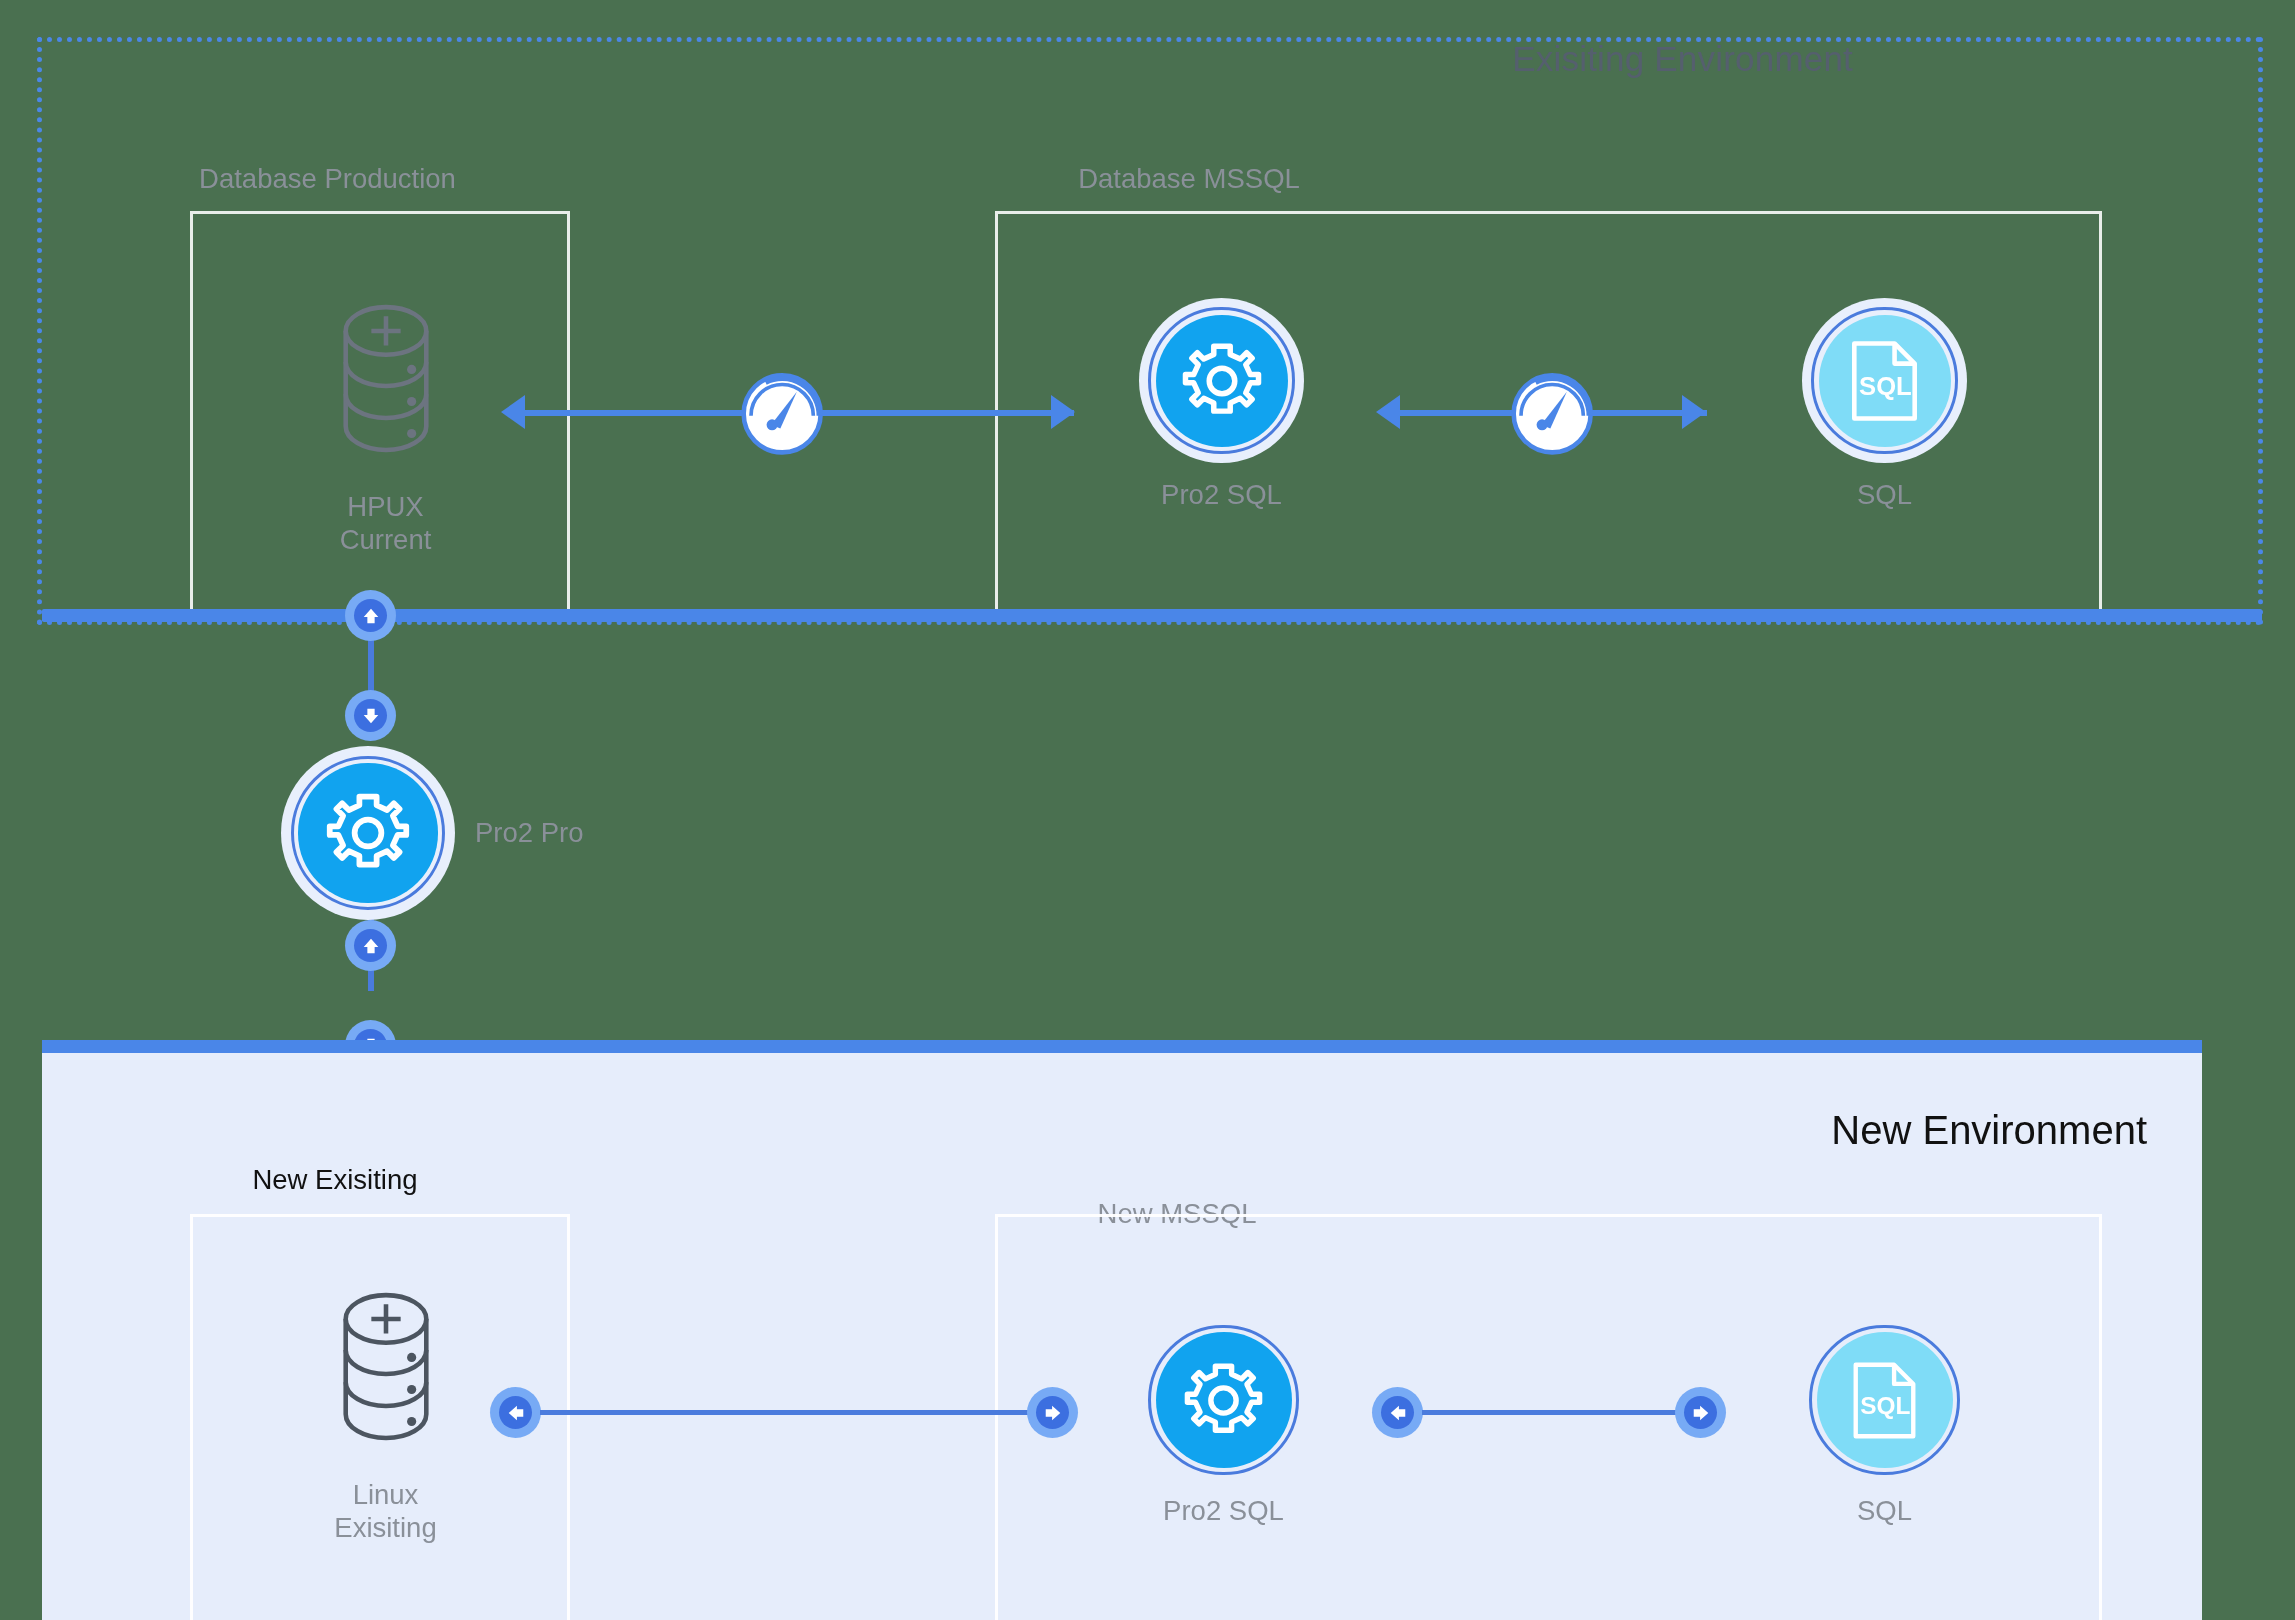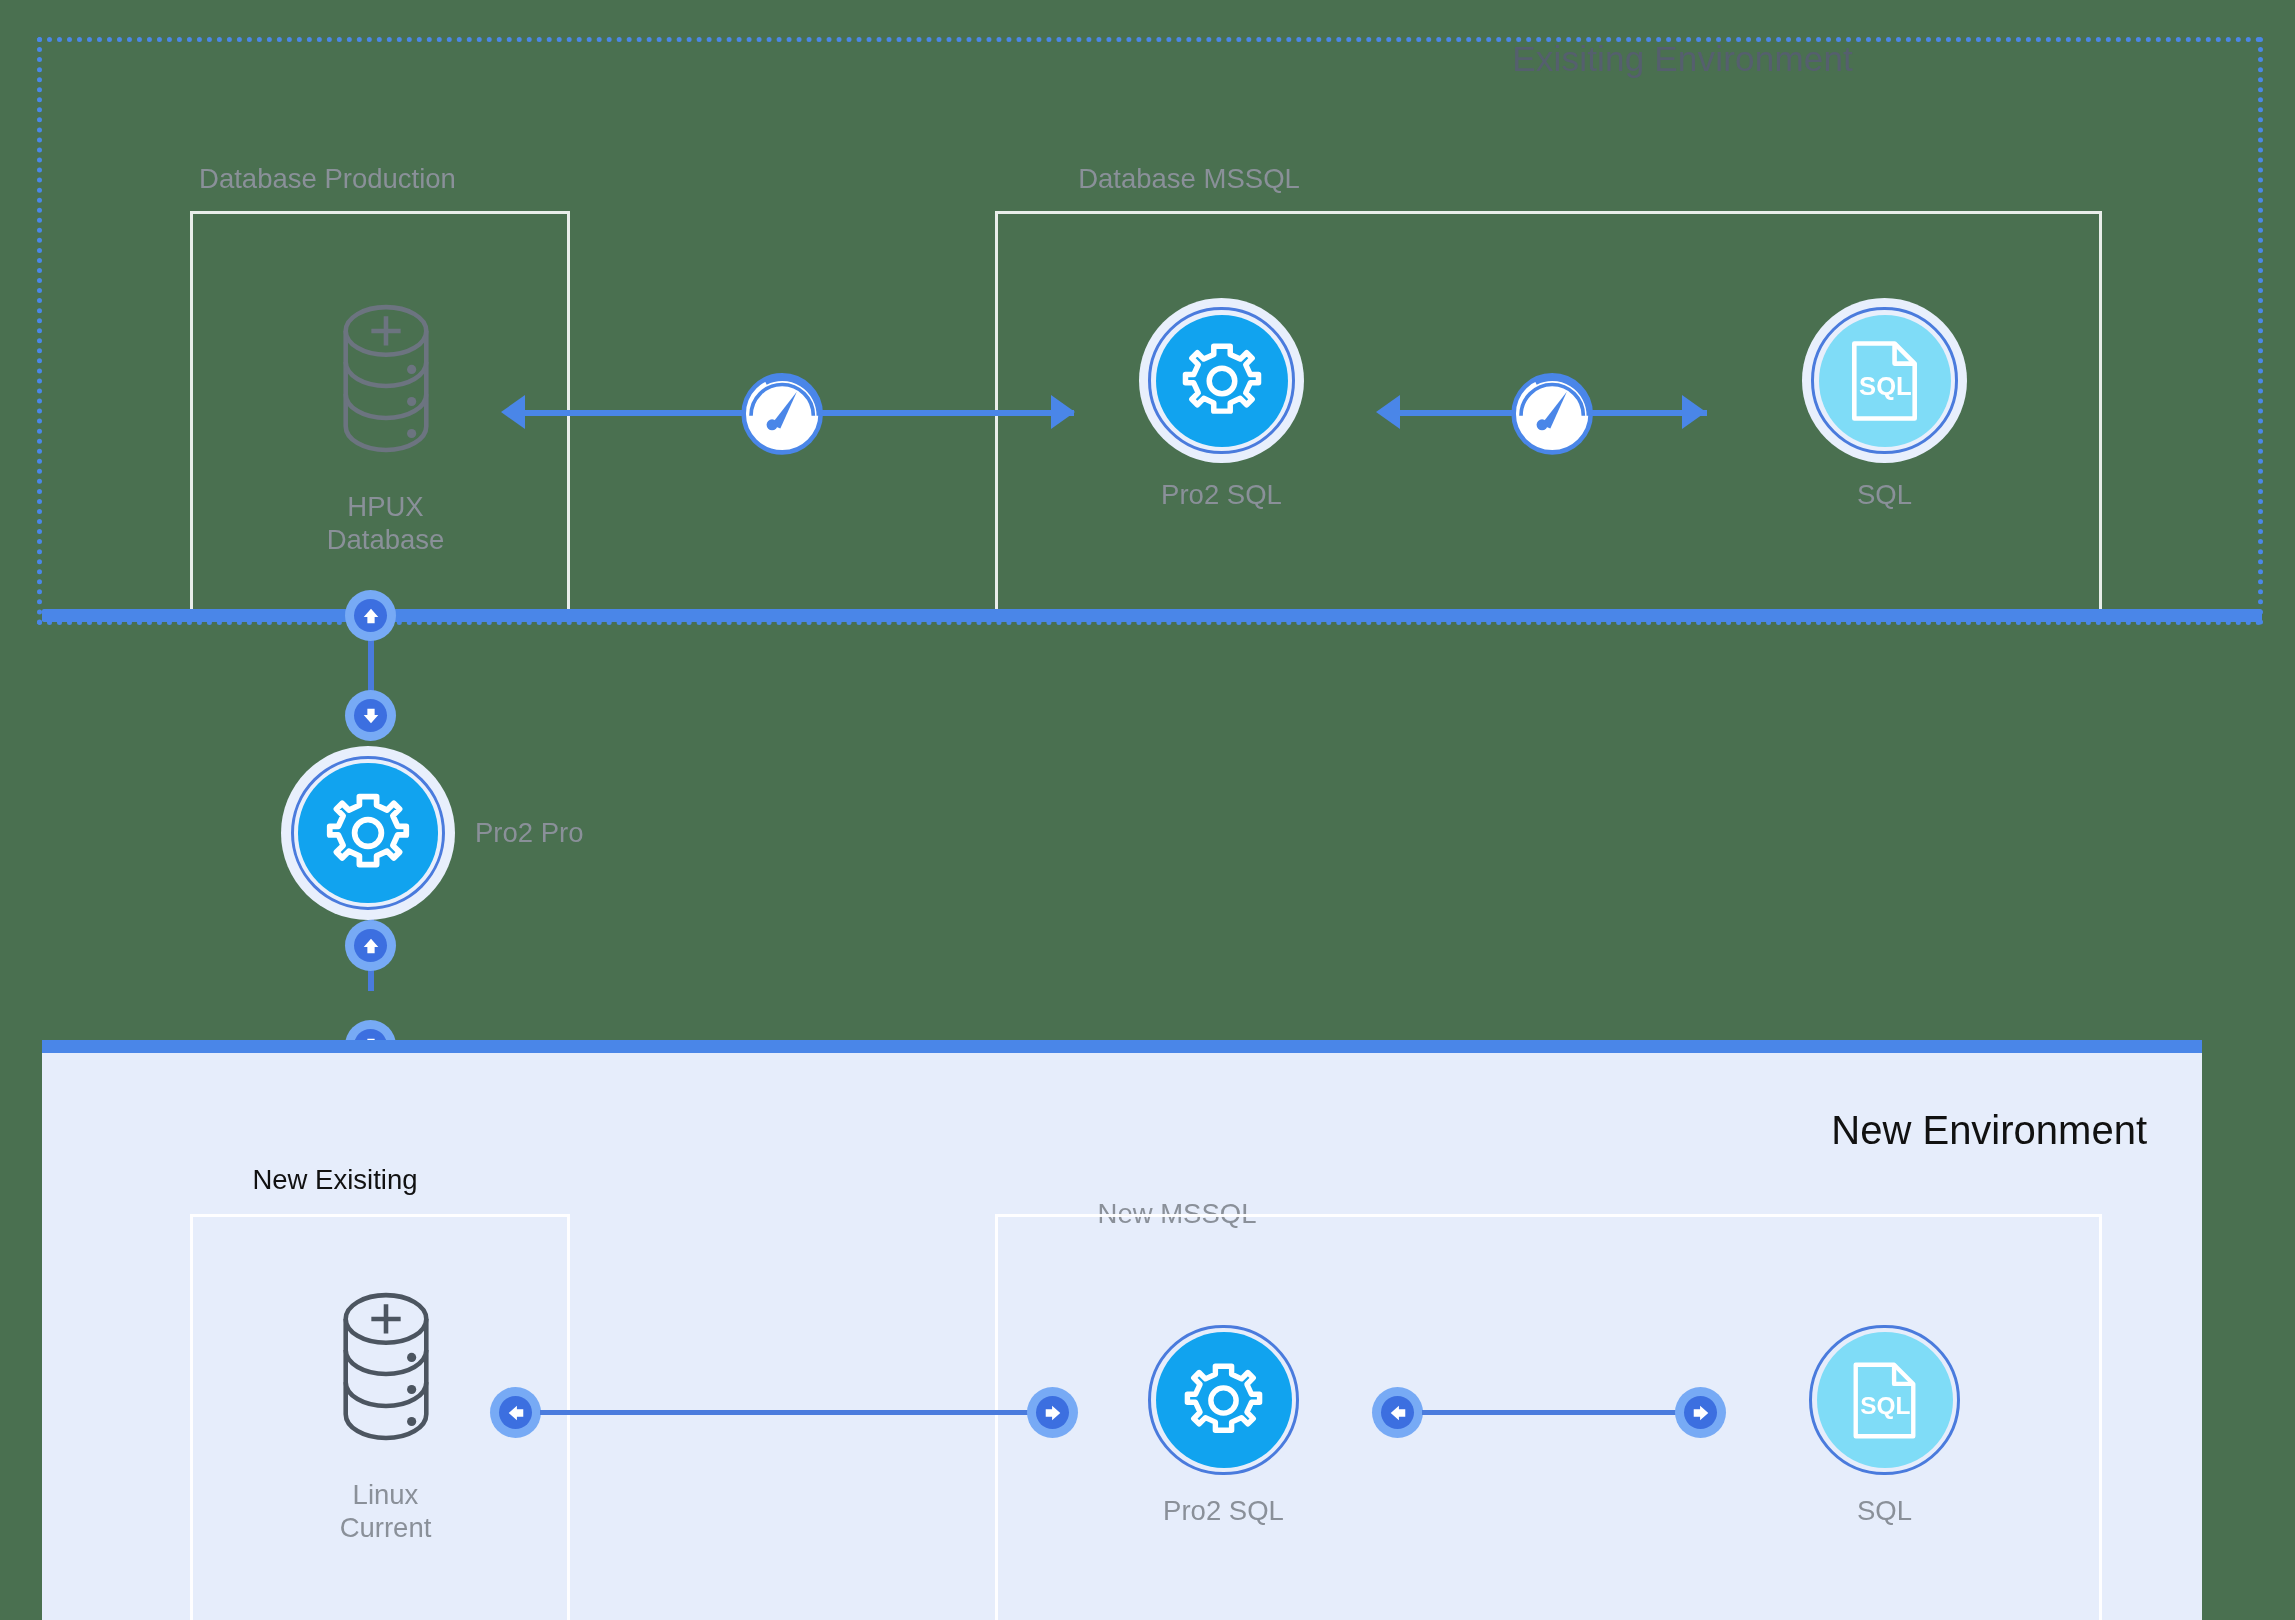--- a/index.html
+++ b/index.html
@@ -225,21 +225,21 @@
           <path d="M16 70 a44 26 0 0 0 88 0"></path>
           <path d="M16 105 a44 26 0 0 0 88 0"></path>
           <path d="M60 20 V52 M44 36 H76"></path>
         </g>
         <circle cx="88" cy="78" r="5" fill="#6c7480"></circle>
         <circle cx="88" cy="113" r="5" fill="#6c7480"></circle>
         <circle cx="88" cy="148" r="5" fill="#6c7480"></circle>
       </svg>
     </span>
     <span class="node-caption">HPUX
-Database</span>
+Current</span>
   </div>
 
   <div class="arrowhead left" style="left:501px; top:395px;"></div>
   <div class="conn-line" style="left:523px; top:410px; width:551px;"></div>
   <div class="arrowhead right" style="left:1051px; top:395px;"></div>
   <div class="gauge" style="left:740px; top:368px;">
     <svg width="88" height="88" viewBox="0 0 96 96">
       <circle cx="46" cy="50" r="42" fill="#ffffff" stroke="#4a86e8" stroke-width="5"></circle>
       <path d="M12 52 A34 34 0 0 1 80 52" fill="none" stroke="#4a86e8" stroke-width="4"></path>
       <path d="M28 16 A40 40 0 0 1 86 52" fill="none" stroke="#4a86e8" stroke-width="5"></path>
@@ -364,21 +364,21 @@
           <path d="M16 70 a44 26 0 0 0 88 0"></path>
           <path d="M16 105 a44 26 0 0 0 88 0"></path>
           <path d="M60 20 V52 M44 36 H76"></path>
         </g>
         <circle cx="88" cy="78" r="5" fill="#4c5560"></circle>
         <circle cx="88" cy="113" r="5" fill="#4c5560"></circle>
         <circle cx="88" cy="148" r="5" fill="#4c5560"></circle>
       </svg>
     </span>
     <span class="node-caption">Linux
-Current</span>
+Exisiting</span>
   </div>
 
   <div class="arrow-badge" style="left:490px; top:1387px;">
     <span class="inner">
       <svg width="20" height="20" viewBox="0 0 22 22">
         <path d="M3 11 L12 3 V7 H19 V15 H12 V19 Z" fill="#ffffff"></path>
       </svg>
     </span>
   </div>
   <div class="conn-line thin" style="left:540px; top:1410px; width:490px;"></div>

